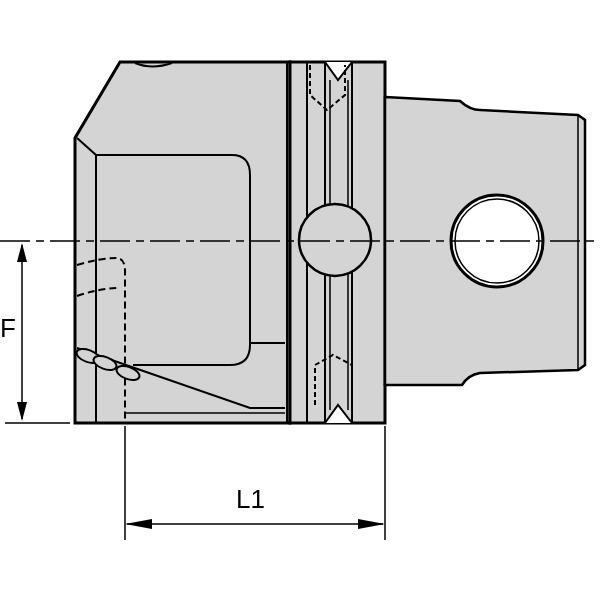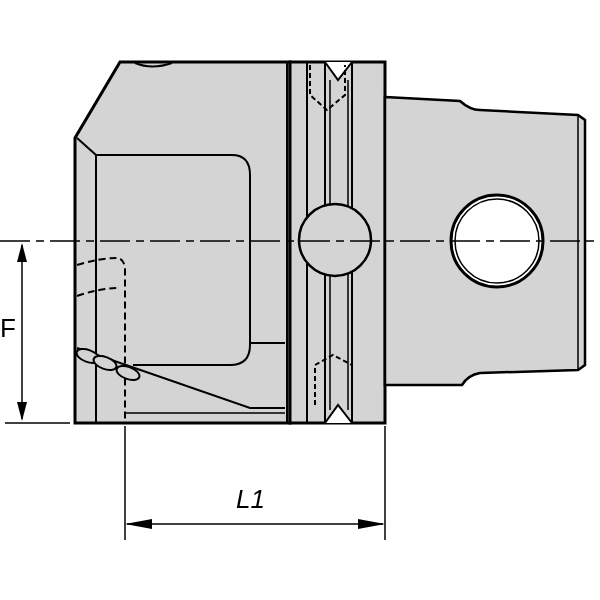--- a/index.html
+++ b/index.html
@@ -1,20 +1,20 @@
 <!DOCTYPE html>
 <html><head>
 <meta charset="utf-8">
 <style>
   html,body{margin:0;padding:0;background:#ffffff;}
   #canvas{position:relative;width:600px;height:600px;background:#ffffff;overflow:hidden;}
   svg{position:absolute;left:0;top:0;}
   .dim-label{position:absolute;font-family:"Liberation Sans",sans-serif;font-size:26px;color:#000;line-height:1;}
   #label-f{left:0px;top:315px;}
-  #label-l1{left:236px;top:486px;font-style:italic;}
+  #label-l1{left:236px;top:486px;}
 </style>
 </head>
 <body>
 
 <div id="canvas">
 <svg width="600" height="600" viewBox="0 0 600 600">
 
   <path d="M120,62 L290,62 L290,423 L75,423 L75,138 Z" fill="#d4d4d4" stroke="#000" stroke-width="3"></path>
 
   <path d="M135,63 Q152,70 172,63" fill="none" stroke="#000" stroke-width="2"></path>

